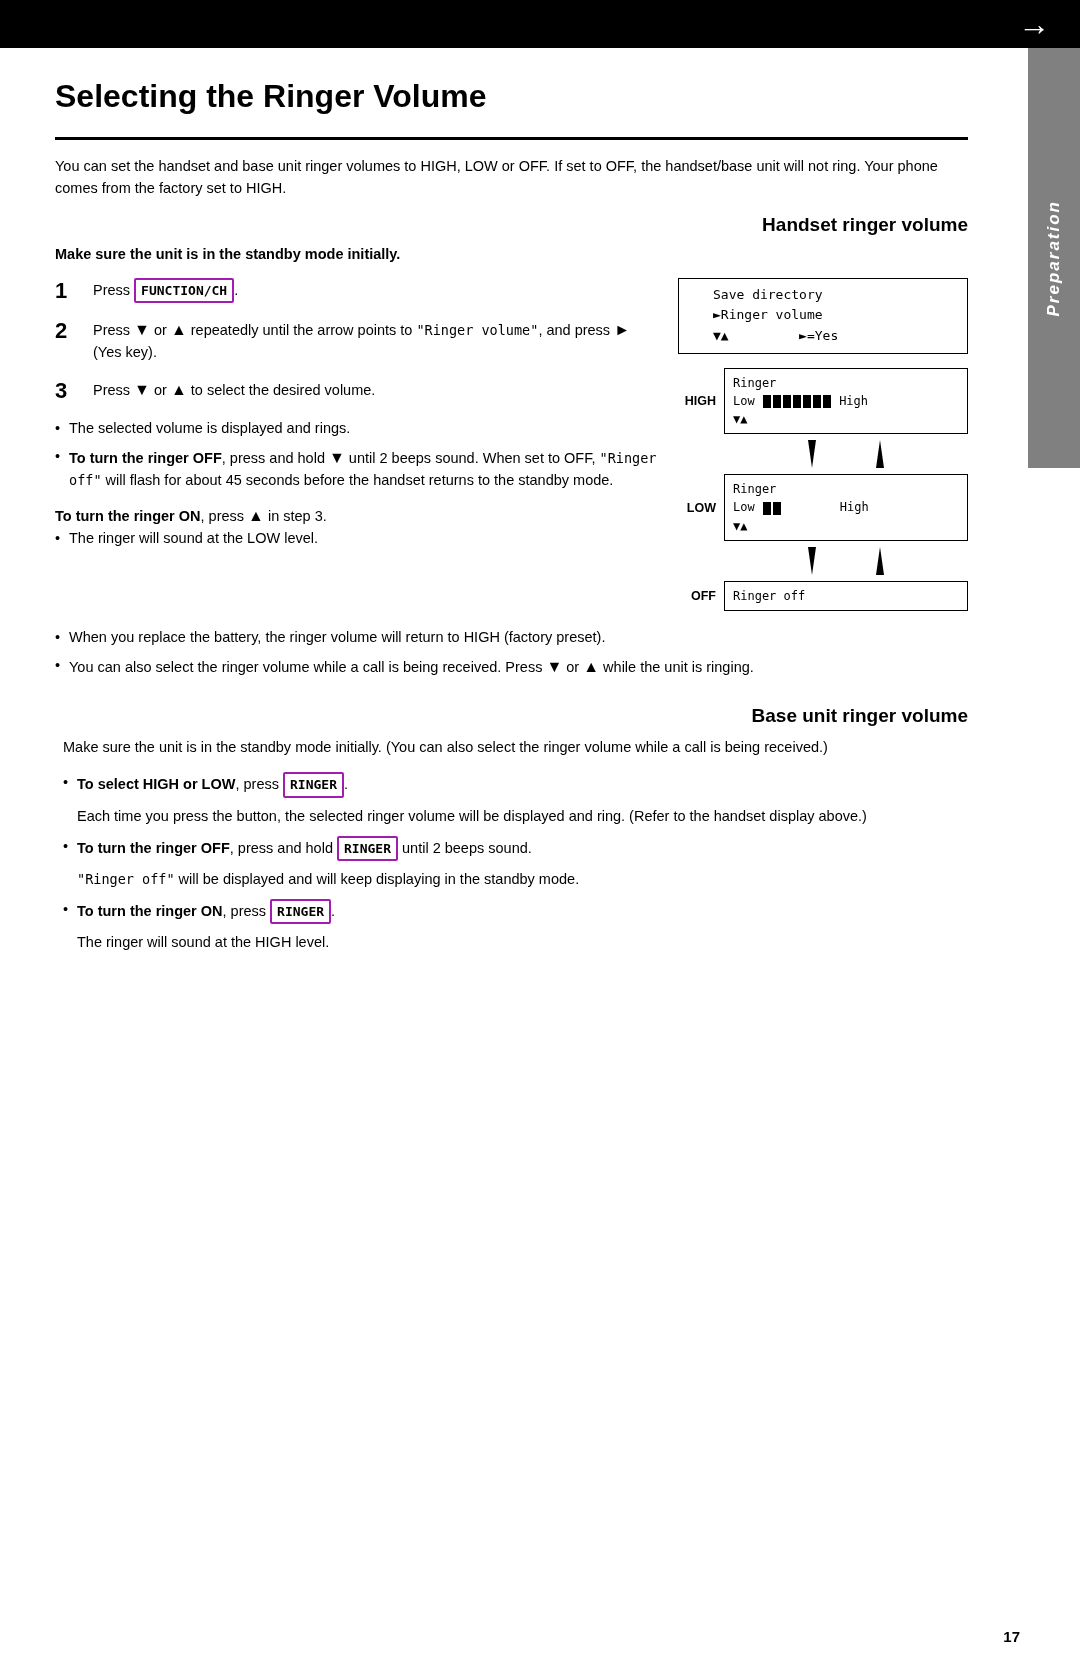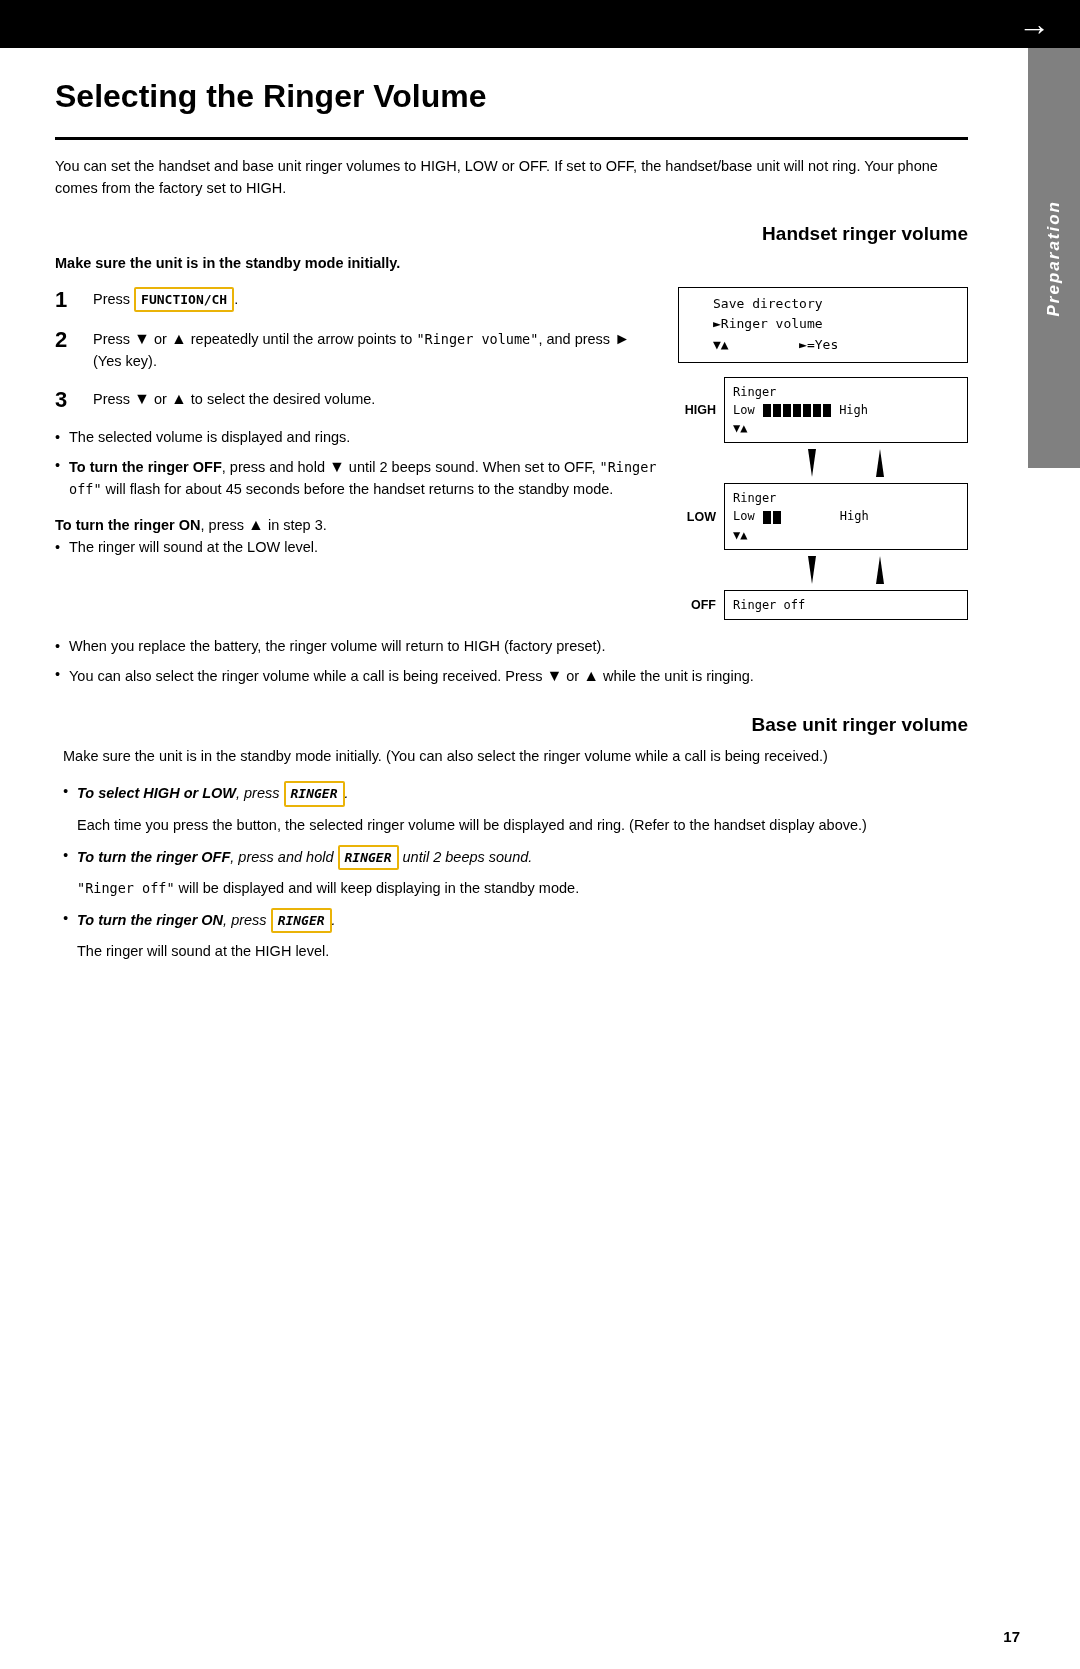--- a/index.html
+++ b/index.html
@@ -73,21 +73,21 @@
       font-weight: bold;
       margin-bottom: 16px;
       border-bottom: 3px solid #000;
       padding-bottom: 22px;
     }
 
     
     .intro-text {
       font-size: 14.5px;
       line-height: 1.5;
-      margin-bottom: 23px;
+      margin-bottom: 14px;
     }
 
     
     .section-header {
       font-size: 19px;
       font-weight: bold;
       margin-bottom: 10px;
       margin-top: 6px;
       text-align: right;
     }
@@ -128,21 +128,21 @@
       line-height: 1.2;
     }
     .step-content {
       font-size: 14.5px;
       line-height: 1.5;
     }
 
     
     .key-box {
       display: inline-block;
-      border: 2px solid #eab308;
+      border: 2px solid #a21caf;
       padding: 1px 5px;
       font-size: 13px;
       font-family: monospace;
       font-weight: bold;
       border-radius: 2px;
       vertical-align: middle;
     }
 
     
     .mono {
@@ -227,21 +227,20 @@
       margin-top: 26px;
       margin-left: 8px;
     }
 
     .base-bullet {
       font-size: 14.5px;
       line-height: 1.5;
       margin-bottom: 8px;
       padding-left: 14px;
       position: relative;
-      font-style: italic;
     }
     .base-bullet::before {
       content: "•";
       position: absolute;
       left: 0;
     }
 
     .indent-text {
       padding-left: 14px;
       font-size: 14.5px;

